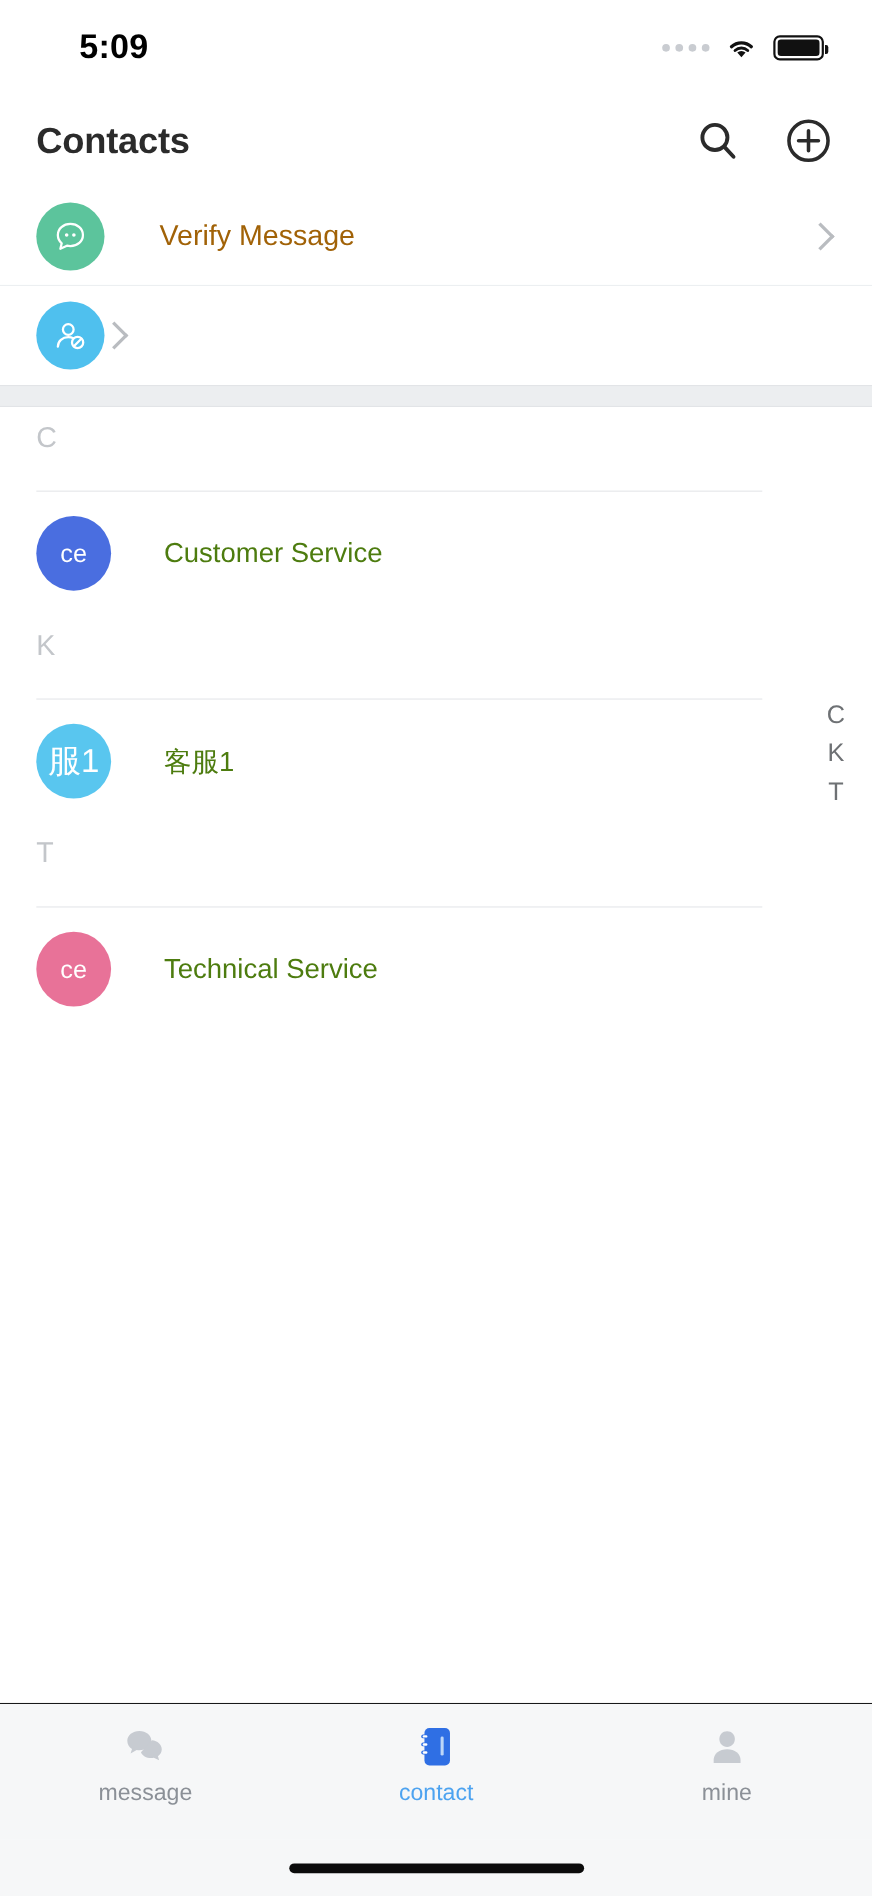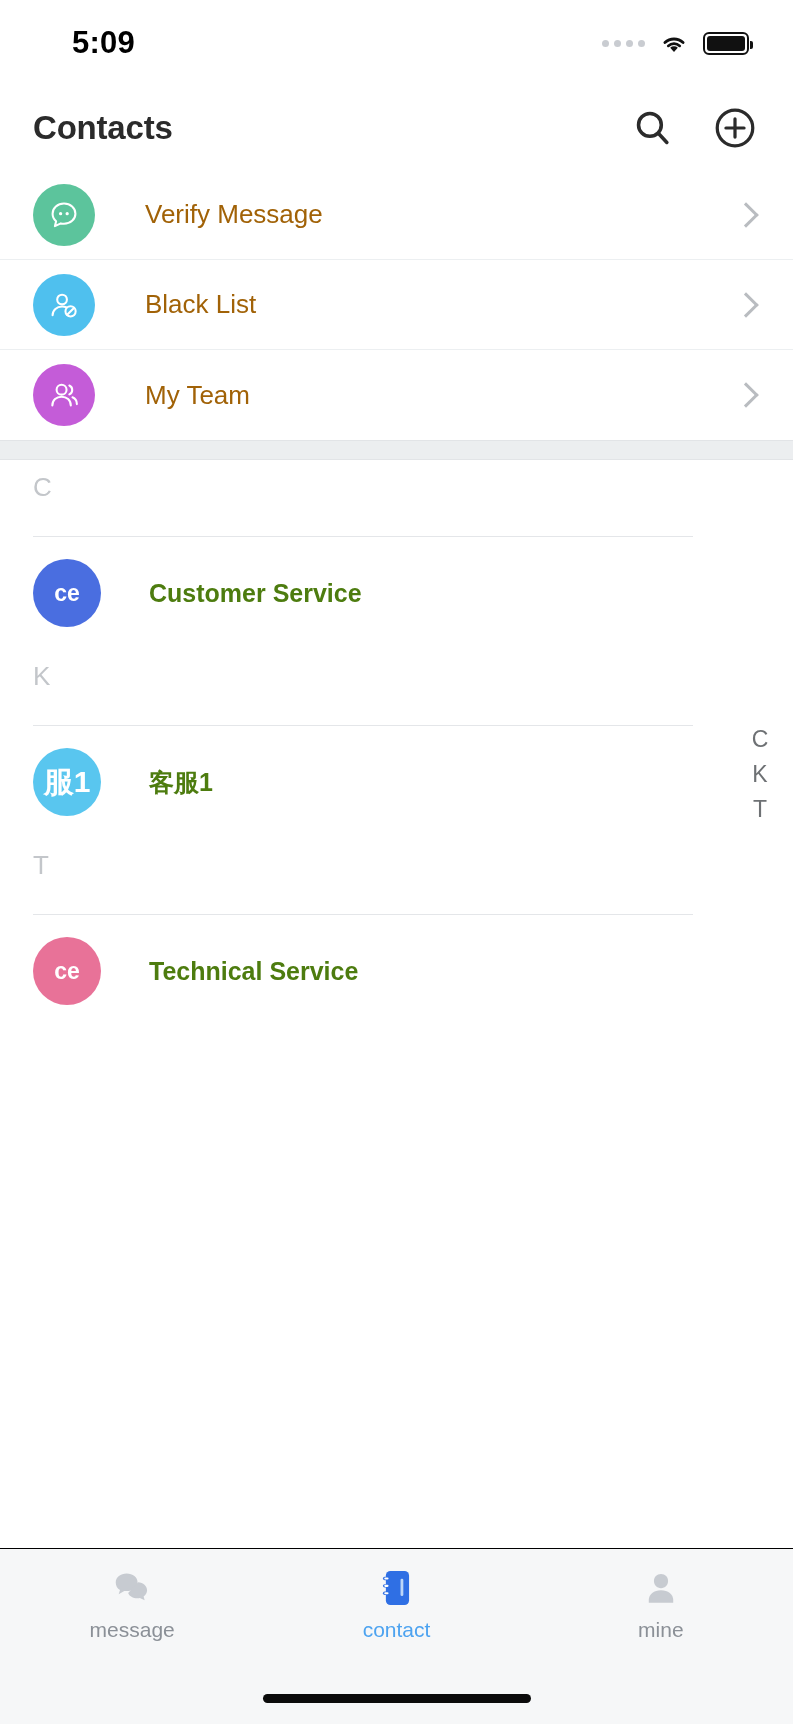--- a/index.html
+++ b/index.html
@@ -155,21 +155,20 @@
     height: 1px;
     background: #e4e6e9;
     margin: 0 100px 0 33px;
   }
   .contact-row {
     height: 112px;
     display: flex;
     align-items: center;
     padding: 0 33px;
     cursor: pointer;
-    font-weight: bold;
   }
   .c-avatar {
     width: 68px; height: 68px;
     border-radius: 50%;
     flex: 0 0 68px;
     display: flex; align-items: center; justify-content: center;
     color: #fff;
     font-size: 23px;
   }
   .c-avatar.cjk { font-size: 30px; }
@@ -294,36 +293,23 @@
 
     <div class="entry-row">
       <div class="entry-avatar" style="background:#4fc0ee">
         <svg width="34" height="34" viewBox="0 0 28 28">
           <circle cx="12.4" cy="9.5" r="4" fill="none" stroke="#fff" stroke-width="1.7"></circle>
           <path d="M4.6 22.4c0-4.3 3.5-7.1 7.8-7.1 1.4 0 2.7.3 3.8.8" fill="none" stroke="#fff" stroke-width="1.7" stroke-linecap="round"></path>
           <circle cx="19.4" cy="19.2" r="4.2" fill="none" stroke="#fff" stroke-width="1.7"></circle>
           <line x1="16.6" y1="22" x2="22.2" y2="16.4" stroke="#fff" stroke-width="1.7" stroke-linecap="round"></line>
         </svg>
       </div>
-      <div class="entry-label">Black List</div>
       <div class="chev"></div>
     </div>
 
-    <div class="entry-row">
-      <div class="entry-avatar" style="background:#c45cd8">
-        <svg width="34" height="34" viewBox="0 0 28 28">
-          <circle cx="12" cy="9.6" r="4.1" fill="none" stroke="#fff" stroke-width="1.7"></circle>
-          <path d="M4.4 22.6c0-4.3 3.4-7.2 7.6-7.2s7.6 2.9 7.6 7.2" fill="none" stroke="#fff" stroke-width="1.7" stroke-linecap="round"></path>
-          <path d="M18.4 6.2a4 4 0 0 1 0 7.3" fill="none" stroke="#fff" stroke-width="1.7" stroke-linecap="round"></path>
-          <path d="M21 15.9c2.2.9 3.6 2.9 3.6 5.6" fill="none" stroke="#fff" stroke-width="1.7" stroke-linecap="round"></path>
-        </svg>
-      </div>
-      <div class="entry-label">My Team</div>
-      <div class="chev"></div>
-    </div>
 
   </div>
 
   <div class="gap-band"></div>
 
   <div class="contacts-list">
 
     <div class="sect-head">
       <span class="ltr">C</span>
     </div>

